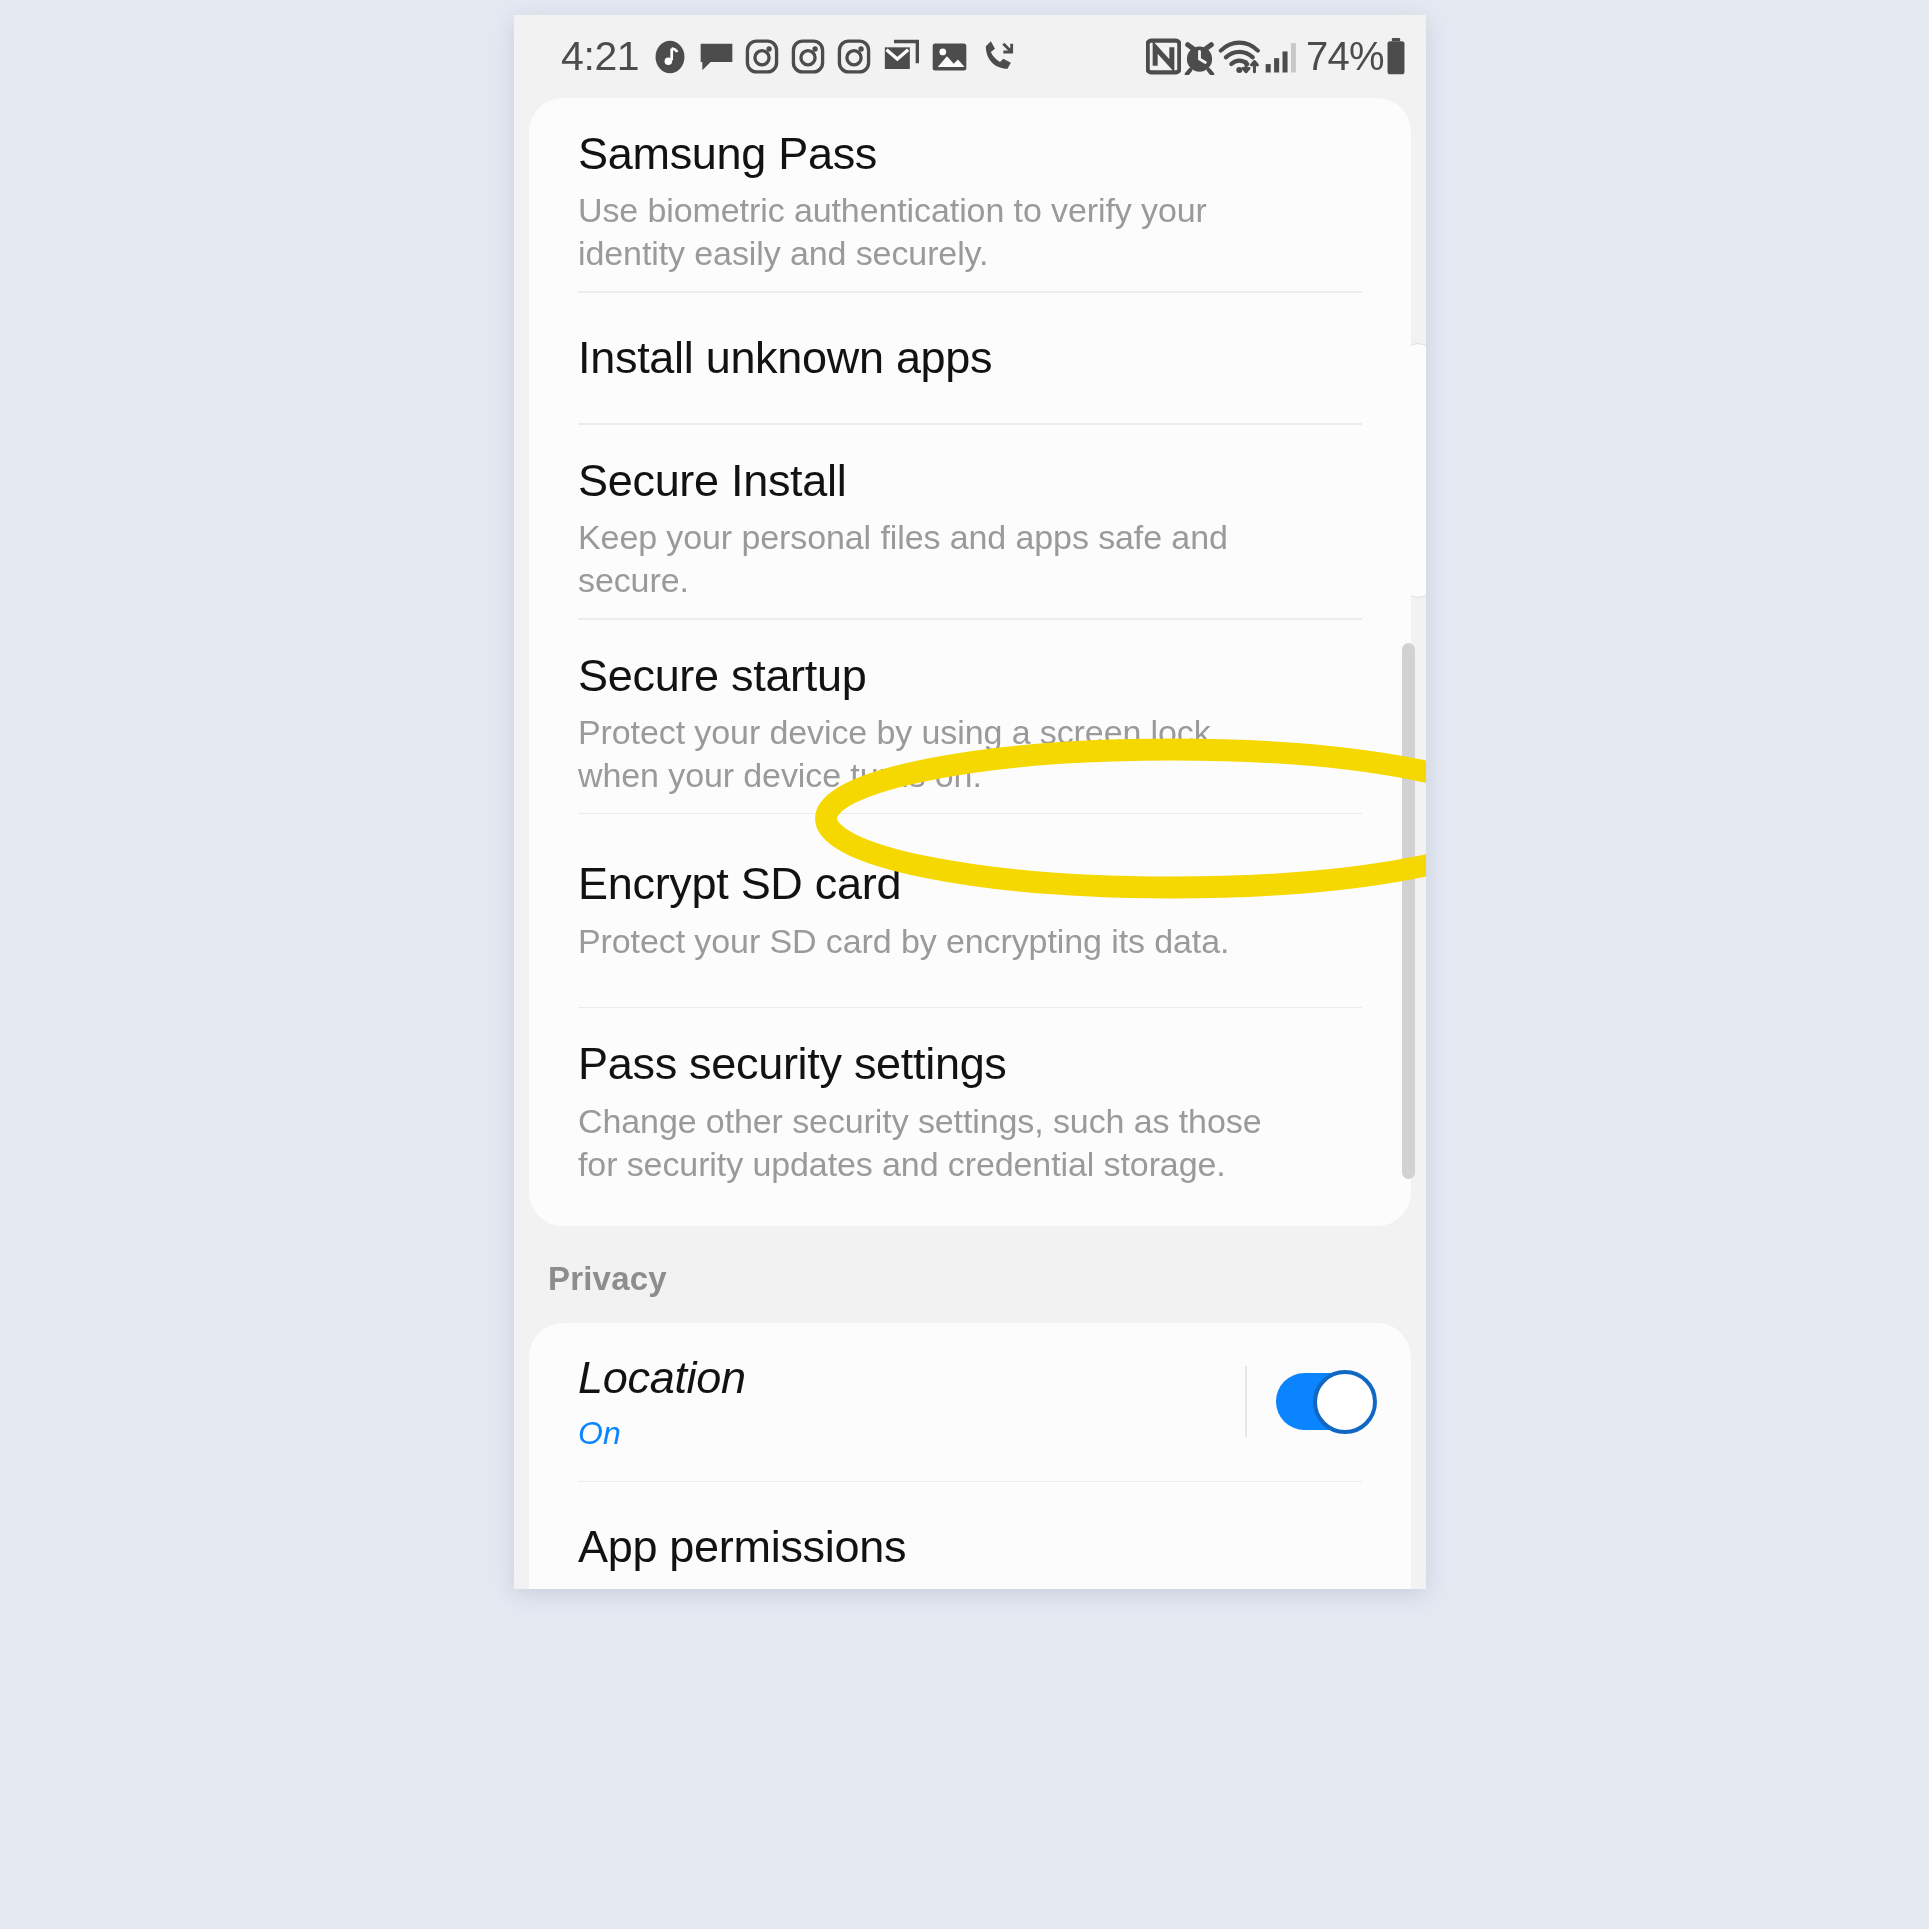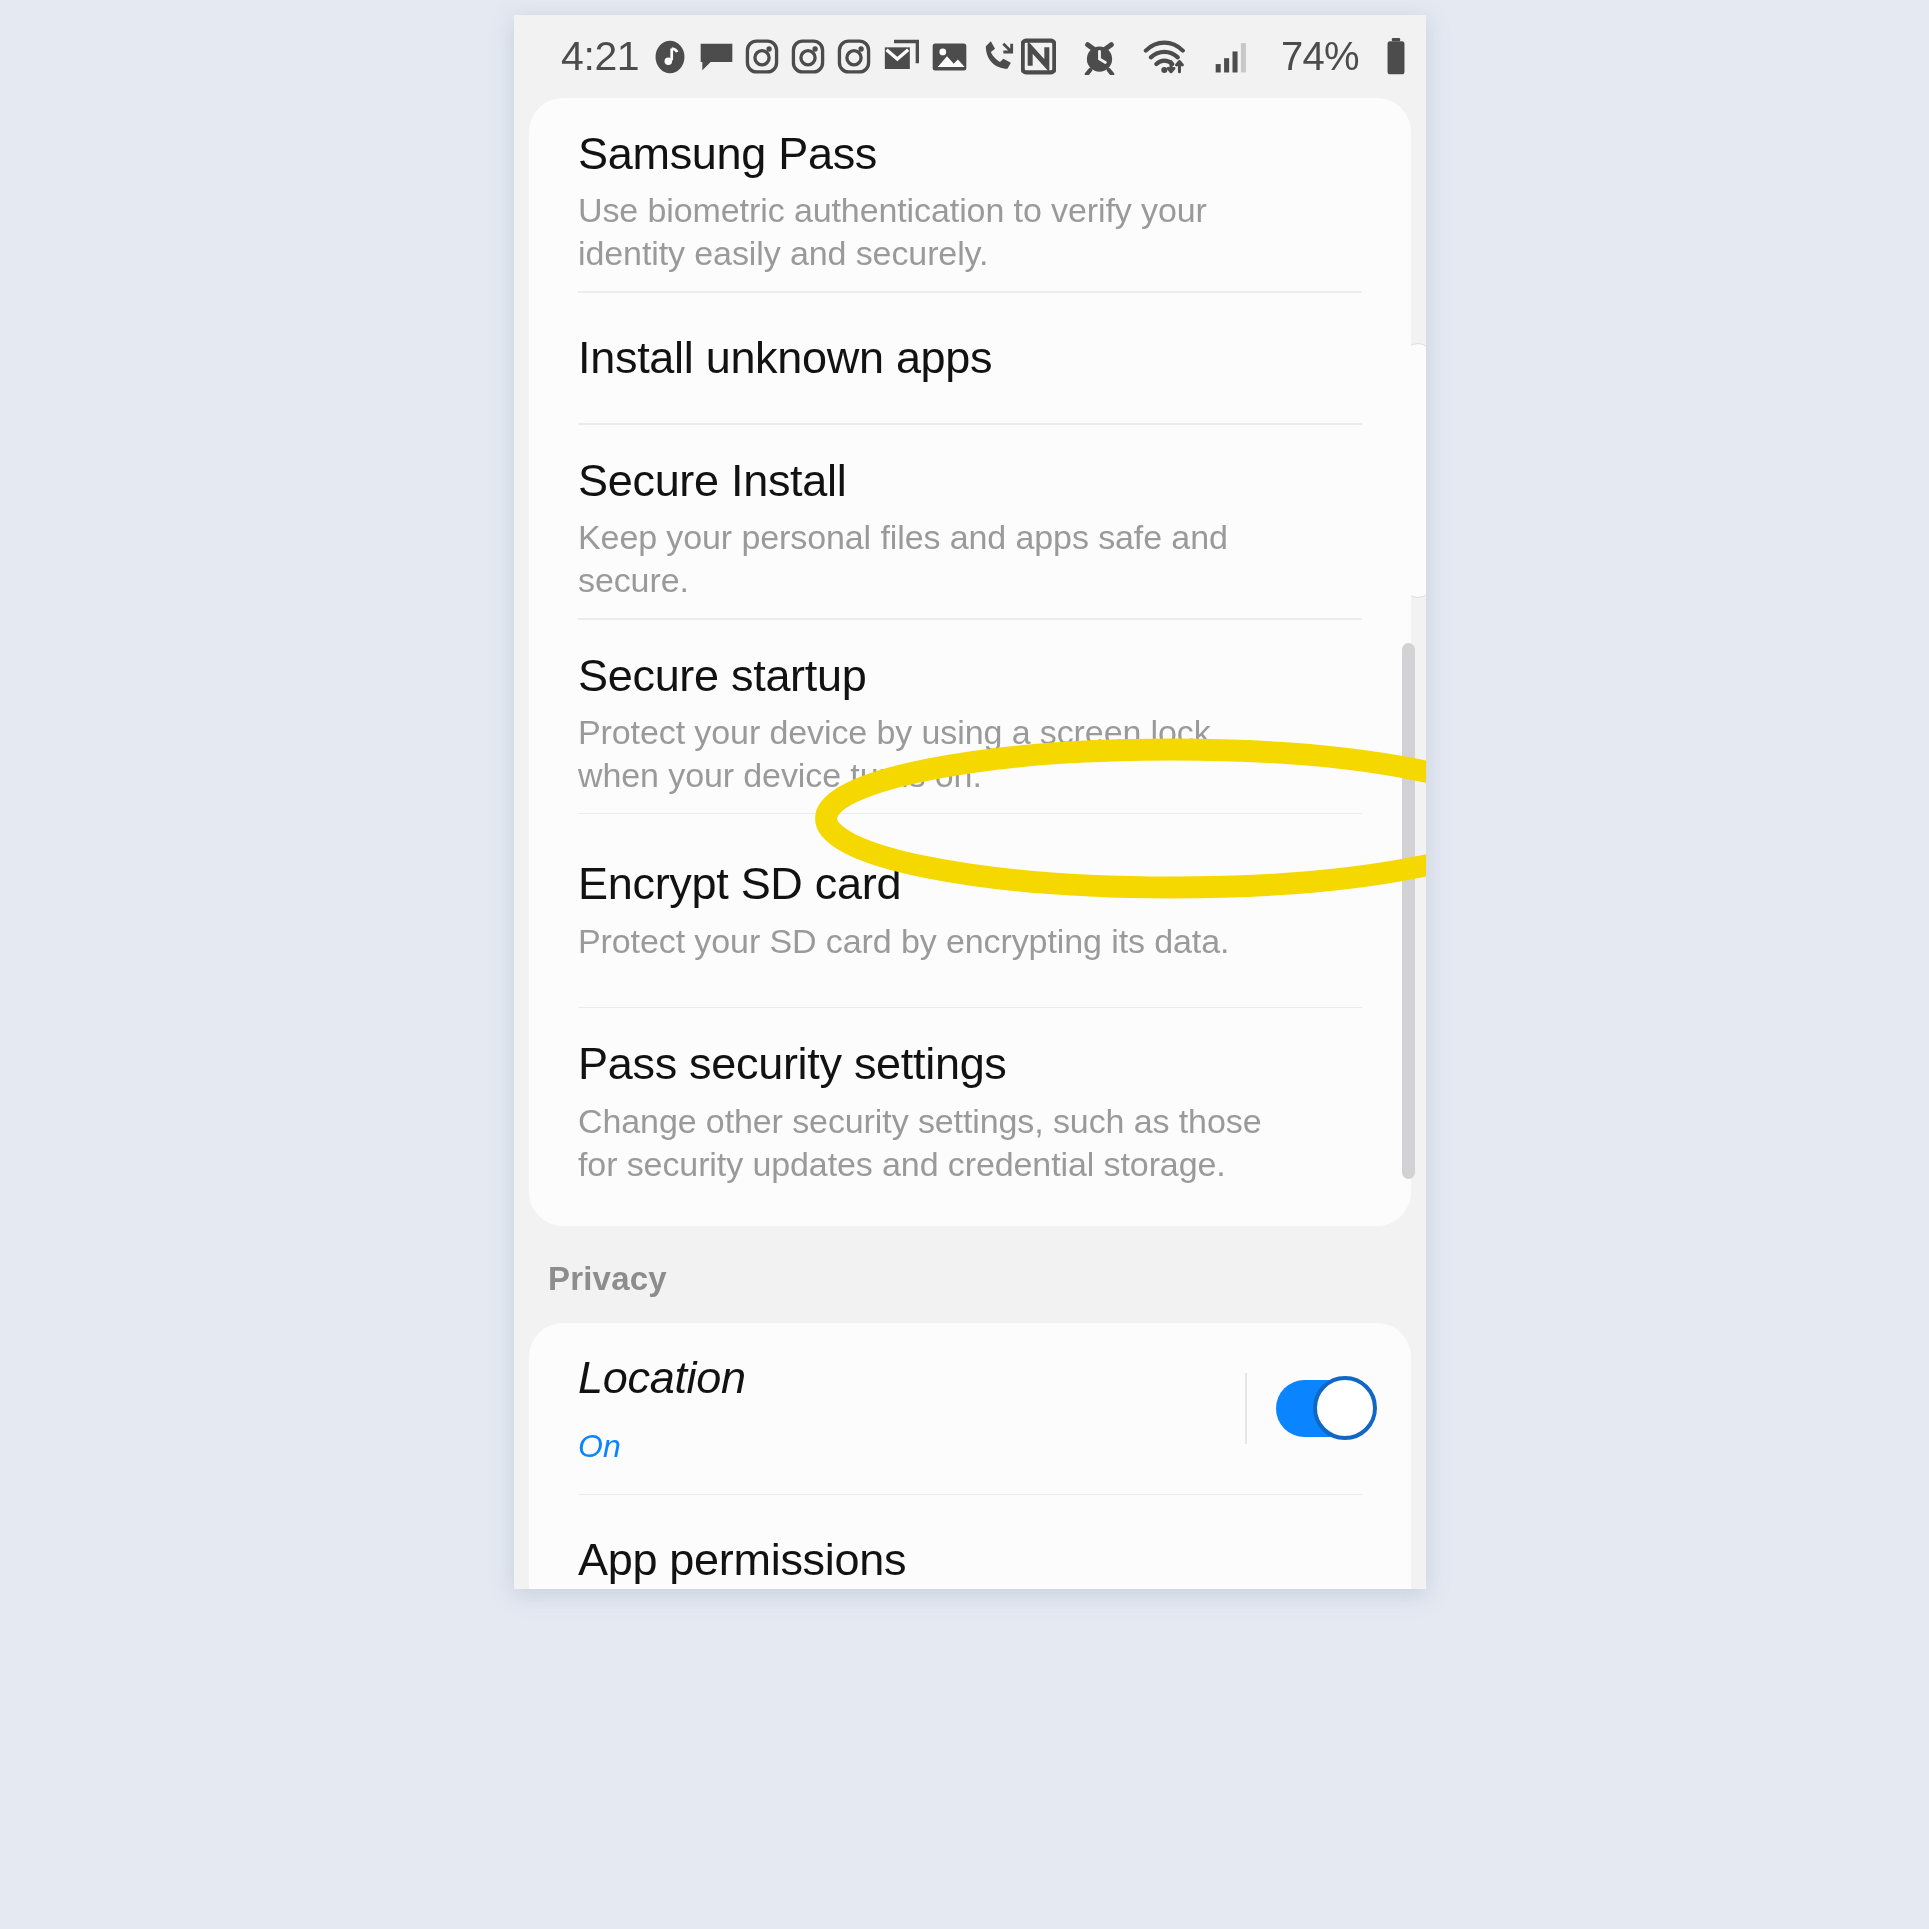--- a/index.html
+++ b/index.html
@@ -47,21 +47,21 @@
   }
   .sb-icons-left {
     display: flex;
     align-items: center;
     gap: 11.8px;
     flex: 0 0 auto;
   }
   .sb-icons-right {
     display: flex;
     align-items: center;
-    gap: 25px;
+    gap: 0;
     margin-left: auto;
     justify-content: center;
   }
   .sb-ic { display: block; flex: 0 0 auto; }
   #battpct {
     font-size: 40px;
     color: #4c4c4c;
     letter-spacing: -0.8px;
     margin: 0 1.7px 0 5px;
     white-space: nowrap;
@@ -140,21 +140,21 @@
   .row-toggle {
     display: flex;
     align-items: center;
     padding: 29px 37px 29px 49px;
     font-style: italic;
   }
   .row-toggle .txt { flex: 1 1 auto; }
   .row-sub-on {
     font-size: 32px;
     color: #0a84ff;
-    margin-top: 24px;
+    margin-top: 11px;
   }
   .tg-sep {
     width: 1.7px;
     height: 71px;
     background: #e6e6e6;
     margin-right: 29px;
     flex: 0 0 auto;
   }
   .toggle {
     width: 98px;

